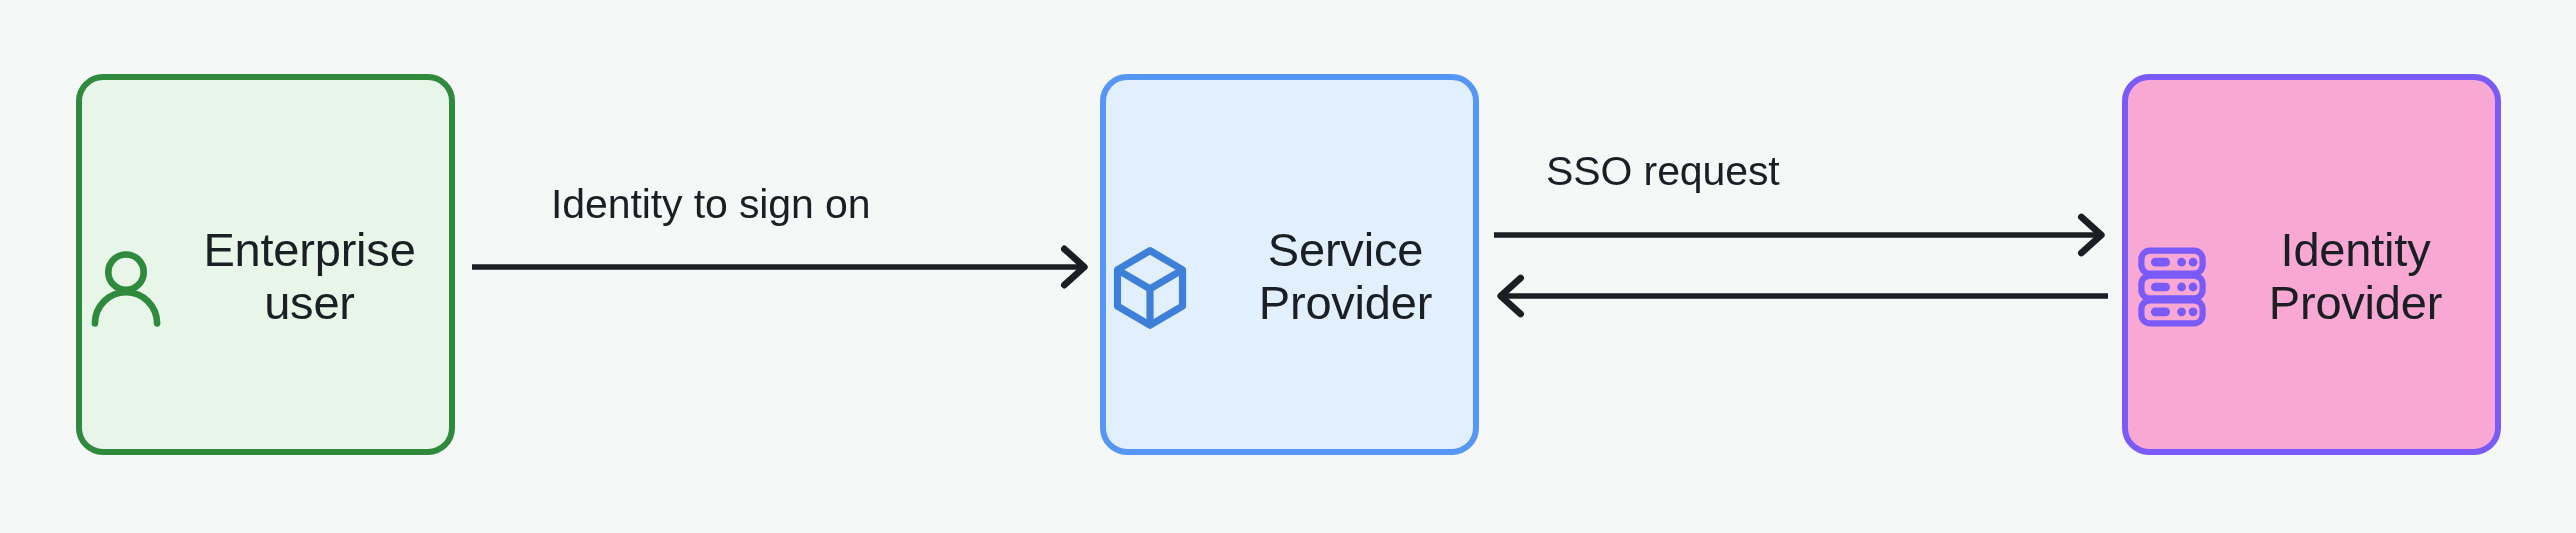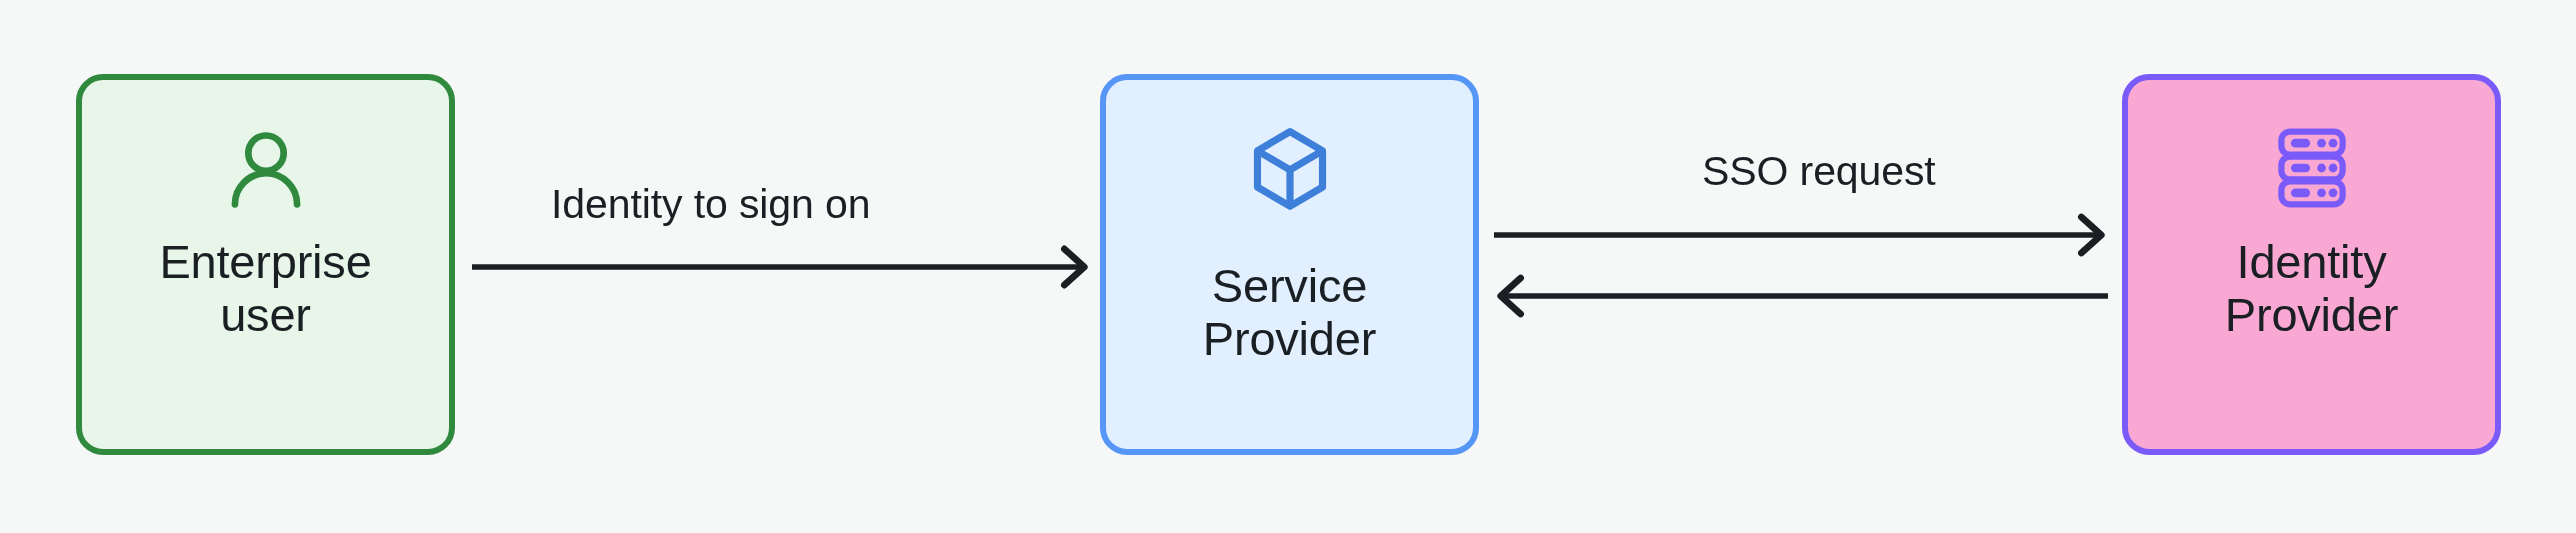--- a/index.html
+++ b/index.html
@@ -22,21 +22,21 @@
   
   .node {
     position: absolute;
     width: 379px;
     height: 381px;
     border-radius: 27px;
     border-style: solid;
     border-width: 6.7px;
     box-sizing: border-box;
     display: flex;
-    flex-direction: column;
+    flex-direction: row;
     align-items: center;
     justify-content: flex-start;
   }
   .node-icon {
     margin-top: 44px;
     height: 88px;
     display: flex;
     align-items: center;
     justify-content: center;
   }
@@ -58,21 +58,21 @@
   
   .edge-label {
     position: absolute;
     font-size: 41px;
     color: #191f23;
     white-space: nowrap;
     font-family: "Liberation Sans", sans-serif;
     letter-spacing: -0.1px;
   }
   #label-request-sign-on { left: 551px;  top: 181px; }
-  #label-sso-request     { left: 1702px; top: 148px; }
+  #label-sso-request     { left: 1546px; top: 148px; }
   #label-sso-response    { left: 1625px; top: 324px; }
 
   
   .arrow-svg {
     position: absolute;
     overflow: visible;
   }
   #arrow-request-sign-on { left: 472px;  top: 243px;  width: 619px; height: 48px; }
   #arrow-sso-request     { left: 1494px; top: 211px;  width: 614px; height: 48px; }
   #arrow-sso-response    { left: 1494px; top: 272px;  width: 614px; height: 48px; }

